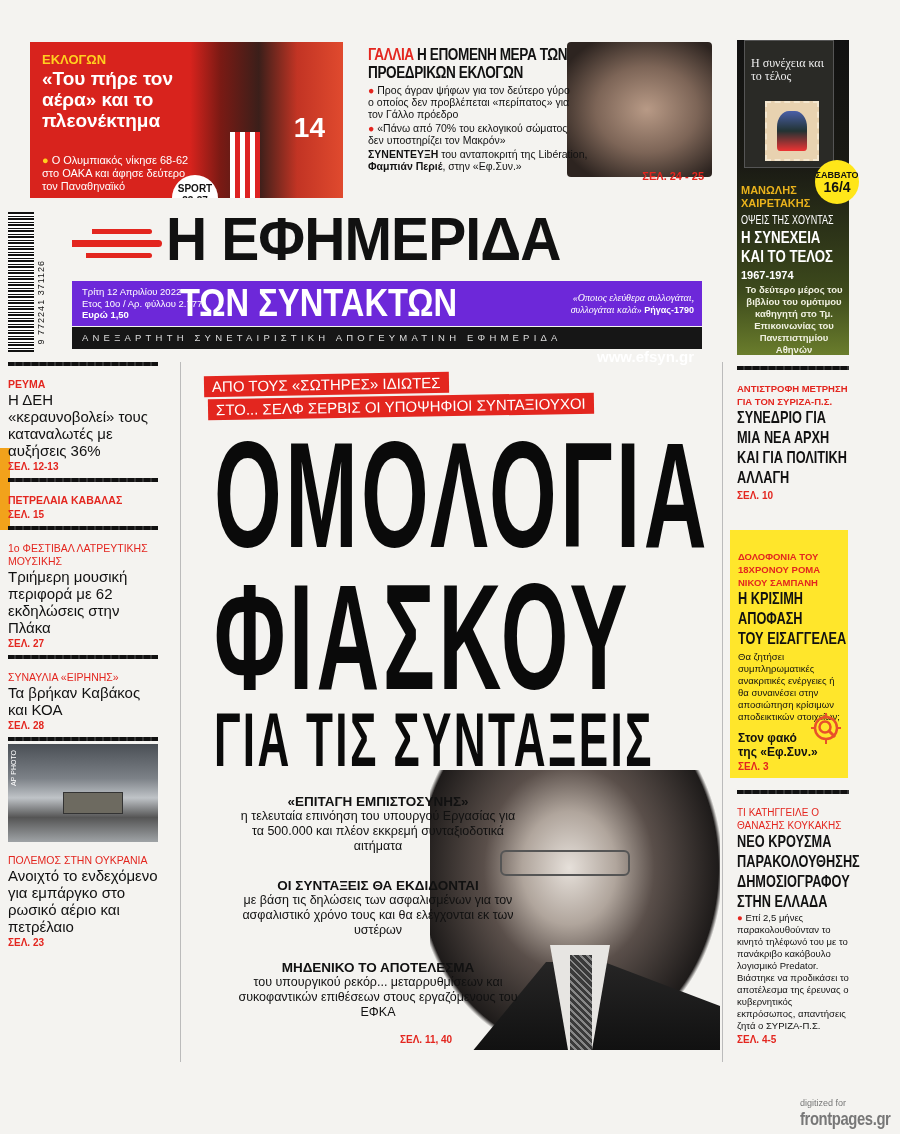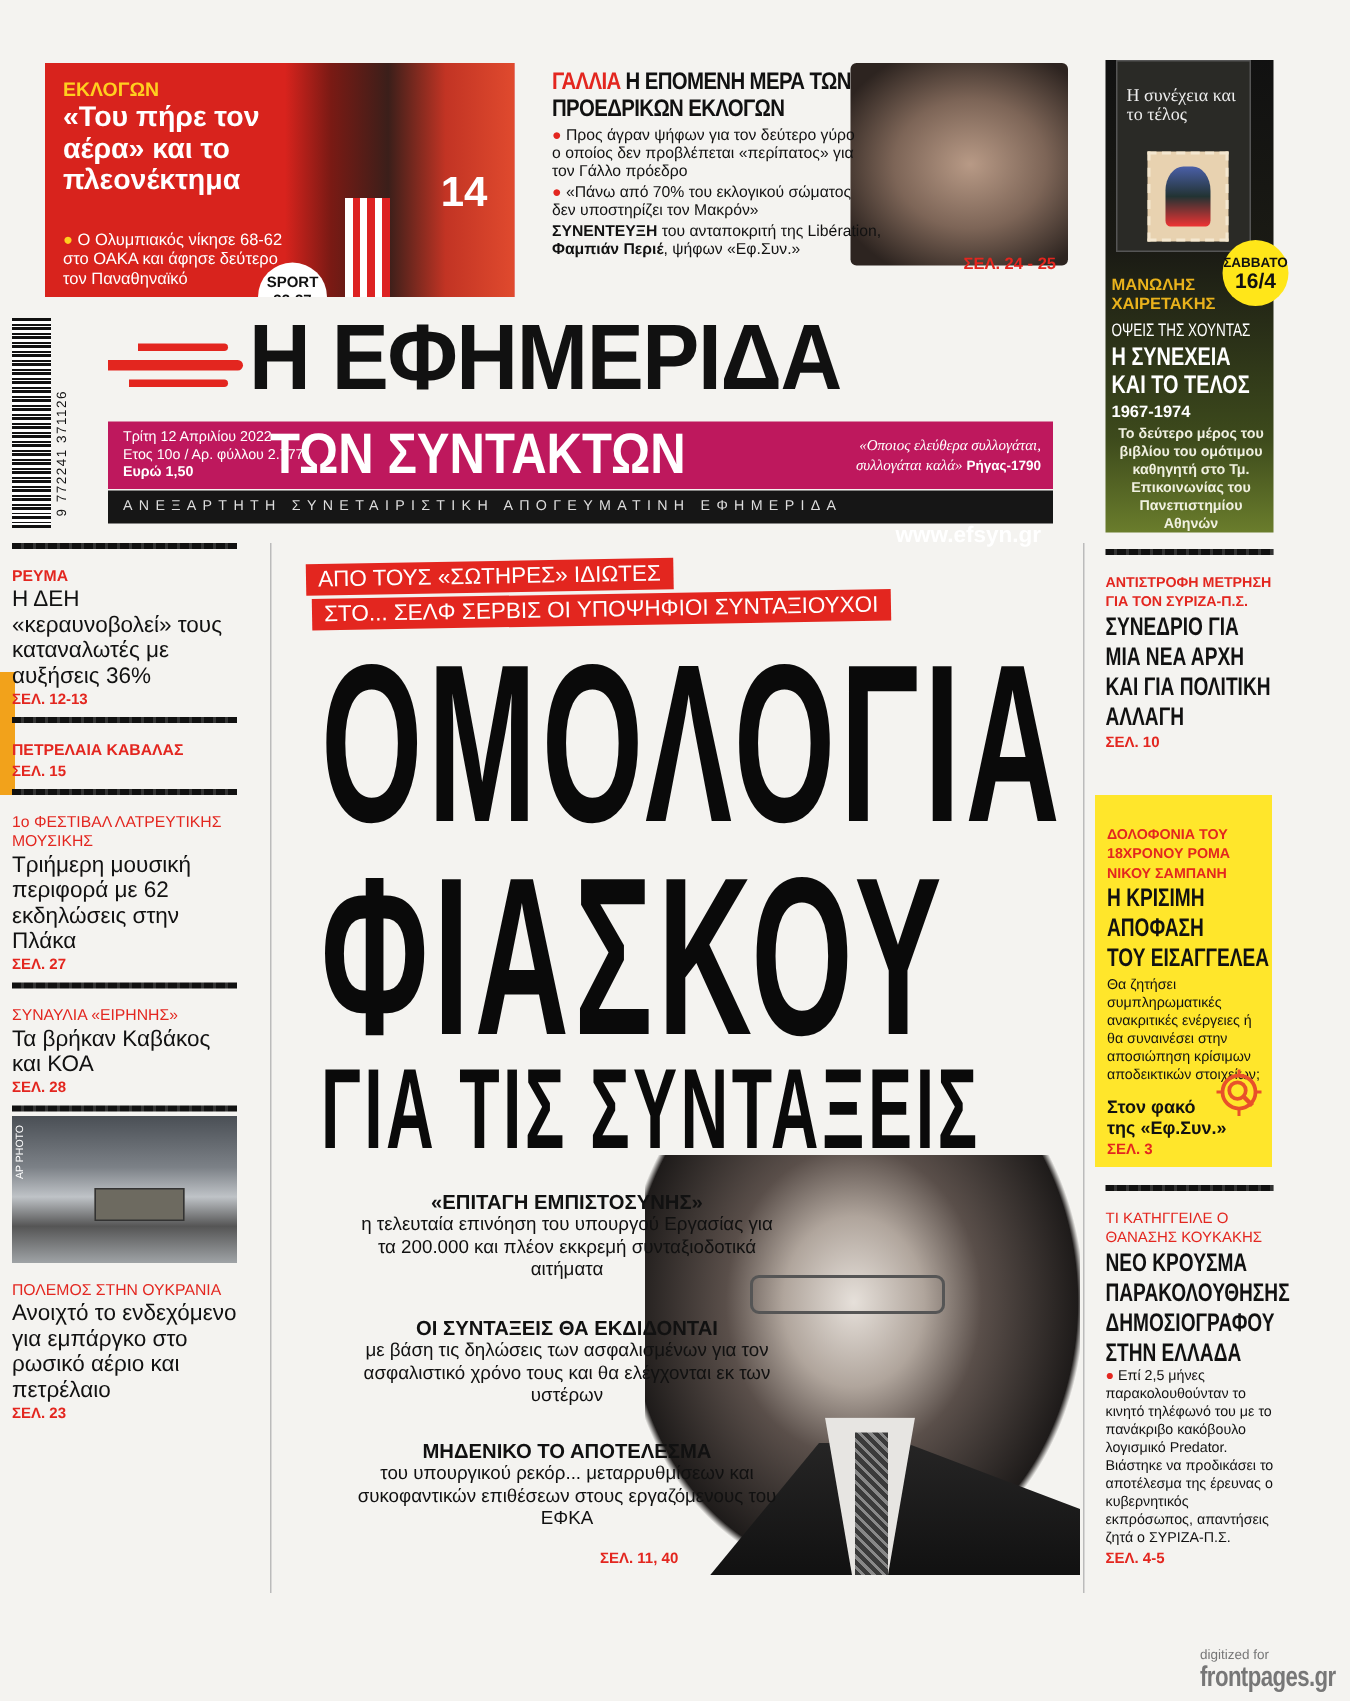--- a/index.html
+++ b/index.html
@@ -38,21 +38,21 @@
   .book-title { position: absolute; left: 4px; top: 188px; color: #fff; font-weight: bold; font-size: 17px; line-height: 19px; transform: scaleX(0.78); transform-origin: left top; white-space: nowrap; }
   .book-years { position: absolute; left: 4px; top: 229px; color: #fff; font-weight: bold; font-size: 11px; }
   .book-desc { position: absolute; left: 4px; top: 244px; width: 106px; color: #f0f0e0; font-weight: bold; font-size: 9.5px; line-height: 12px; text-align: center; }
 
   
   .barcode { left: 8px; top: 212px; width: 26px; height: 140px; background: repeating-linear-gradient(0deg, #111 0 2px, #fff 2px 3px, #111 3px 4px, #fff 4px 6px); }
   .barcode-num { left: 36px; top: 260px; font-size: 9px; writing-mode: vertical-rl; transform: rotate(180deg); letter-spacing: 1px; }
   .pens { left: 72px; top: 225px; width: 90px; height: 40px; }
   .pen { position: absolute; height: 5px; background: #e3261f; border-radius: 0 6px 6px 0; }
   .mast-title { left: 166px; top: 205px; font-size: 62px; font-weight: bold; letter-spacing: -1px; transform: scaleX(0.92); transform-origin: left top; white-space: nowrap; line-height: 68px; }
-  .red-band { left: 72px; top: 281px; width: 630px; height: 45px; background: #be185d; }
+  .red-band { left: 72px; top: 281px; width: 630px; height: 45px; background: #6d28d9; }
   .rb-meta { position: absolute; left: 10px; top: 5px; color: #fff; font-size: 9.5px; line-height: 11.5px; }
   .rb-title { position: absolute; left: 108px; top: 0px; color: #fff; font-size: 38px; font-weight: bold; transform: scaleX(0.86); transform-origin: left top; white-space: nowrap; line-height: 44px; }
   .rb-quote { position: absolute; right: 8px; top: 11px; color: #fff; font-family: "Liberation Serif", serif; font-style: italic; font-size: 10px; line-height: 12px; text-align: right; }
   .rb-quote b { font-family: "Liberation Sans", sans-serif; font-style: normal; font-size: 9px; }
   .black-band { left: 72px; top: 327px; width: 630px; height: 22px; background: #161616; }
   .bb-text { position: absolute; left: 10px; top: 5px; color: #ddd; font-size: 9.5px; letter-spacing: 4.2px; white-space: nowrap; }
   .bb-url { position: absolute; right: 8px; top: 2px; color: #fff; font-weight: bold; font-size: 15px; margin-top: 19px; }
 
   
   .lcol { left: 8px; top: 362px; width: 150px; }
@@ -110,21 +110,21 @@
   <div class="sport-title">«Του πήρε τον αέρα» και το πλεονέκτημα</div>
   <div class="sport-text"><span class="dot-y">● </span><span>Ο Ολυμπιακός νίκησε 68-62 στο ΟΑΚΑ και άφησε δεύτερο τον Παναθηναϊκό</span></div>
   <div class="sport-badge"><span>SPORT</span><br><span>33-37</span></div>
 </div>
 
 <div class="abs fr-box">
   <div class="fr-photo"></div>
   <div class="fr-title"><span class="red">ΓΑΛΛΙΑ</span> <span>Η ΕΠΟΜΕΝΗ ΜΕΡΑ ΤΩΝ ΠΡΟΕΔΡΙΚΩΝ ΕΚΛΟΓΩΝ</span></div>
   <div class="fr-bul" style="top:42px"><span class="red">● </span><span>Προς άγραν ψήφων για τον δεύτερο γύρο ο οποίος δεν προβλέπεται «περίπατος» για τον Γάλλο πρόεδρο</span></div>
   <div class="fr-bul" style="top:80px"><span class="red">● </span><span>«Πάνω από 70% του εκλογικού σώματος δεν υποστηρίζει τον Μακρόν»</span></div>
-  <div class="fr-bul" style="top:106px; width:220px"><b>ΣΥΝΕΝΤΕΥΞΗ</b> <span>του ανταποκριτή της Libération,</span> <b>Φαμπιάν Περιέ</b><span>, ψήφων «Εφ.Συν.»</span></div>
+  <div class="fr-bul" style="top:106px; width:220px"><b>ΣΥΝΕΝΤΕΥΞΗ</b> <span>του ανταποκριτή της Libération,</span> <b>Φαμπιάν Περιέ</b><span>, στην «Εφ.Συν.»</span></div>
   <div class="fr-page">ΣΕΛ. 24 - 25</div>
 </div>
 
 <div class="abs book-box">
   <div class="book-cover">
     <div class="bt">Η συνέχεια και το τέλος</div>
     <div class="stamp"></div>
   </div>
   <div class="book-badge"><span>ΣΑΒΒΑΤΟ</span><br><b>16/4</b></div>
   <div class="book-author" style="width:80px">ΜΑΝΩΛΗΣ ΧΑΙΡΕΤΑΚΗΣ</div>
@@ -206,21 +206,21 @@
 <div class="abs main-h mh2">ΦΙΑΣΚΟΥ</div>
 <div class="abs main-h mh3">ΓΙΑ ΤΙΣ ΣΥΝΤΑΞΕΙΣ</div>
 
 <div class="abs minister">
   <div class="suit"></div>
   <div class="shirt"></div>
   <div class="tie"></div>
   <div class="glasses"></div>
 </div>
 
-<div class="abs sec" style="top:794px"><b>«ΕΠΙΤΑΓΗ ΕΜΠΙΣΤΟΣΥΝΗΣ»</b><span>η τελευταία επινόηση του υπουργού Εργασίας για τα 200.000 και πλέον εκκρεμή συνταξιοδοτικά αιτήματα</span></div>
+<div class="abs sec" style="top:794px"><b>«ΕΠΙΤΑΓΗ ΕΜΠΙΣΤΟΣΥΝΗΣ»</b><span>η τελευταία επινόηση του υπουργού Εργασίας για τα 500.000 και πλέον εκκρεμή συνταξιοδοτικά αιτήματα</span></div>
 <div class="abs sec" style="top:878px"><b>ΟΙ ΣΥΝΤΑΞΕΙΣ ΘΑ ΕΚΔΙΔΟΝΤΑΙ</b><span>με βάση τις δηλώσεις των ασφαλισμένων για τον ασφαλιστικό χρόνο τους και θα ελέγχονται εκ των υστέρων</span></div>
 <div class="abs sec" style="top:960px"><b>ΜΗΔΕΝΙΚΟ ΤΟ ΑΠΟΤΕΛΕΣΜΑ</b><span>του υπουργικού ρεκόρ... μεταρρυθμίσεων και συκοφαντικών επιθέσεων στους εργαζόμενους του ΕΦΚΑ</span></div>
 <div class="abs sel-c">ΣΕΛ. 11, 40</div>
 
 <div class="abs rcol" style="top:366px">
   <div class="rule"></div>
   <div class="kick" style="font-size:9.5px">ΑΝΤΙΣΤΡΟΦΗ ΜΕΤΡΗΣΗ ΓΙΑ ΤΟΝ ΣΥΡΙΖΑ-Π.Σ.</div>
   <div class="rhead">
     <div>ΣΥΝΕΔΡΙΟ ΓΙΑ</div>
     <div>ΜΙΑ ΝΕΑ ΑΡΧΗ</div>

